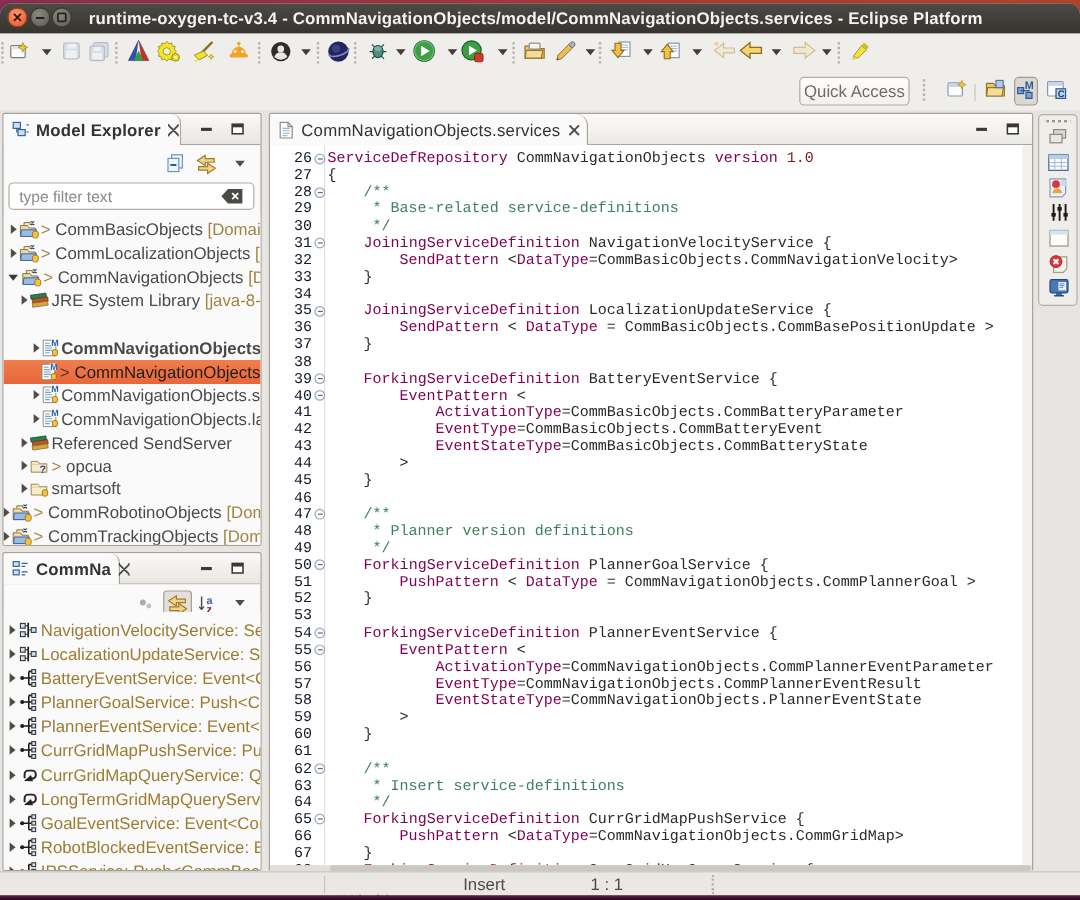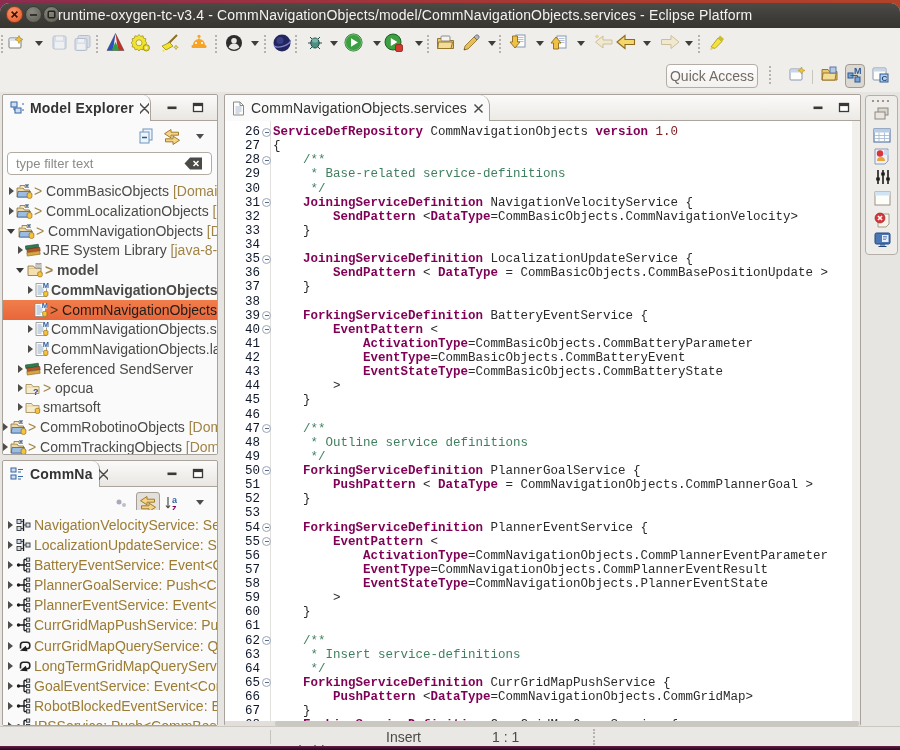--- a/index.html
+++ b/index.html
@@ -5,39 +5,39 @@
 html,body{width:900px;height:750px;overflow:hidden}
 body{font-family:"Liberation Sans",sans-serif;background:#e9e7e3;position:relative}
 .abs{position:absolute}
 #wallpaper{left:0;top:0;width:900px;height:20px;background:linear-gradient(90deg,#8c2c50 0%,#9e3340 35%,#ac3a30 65%,#b2432a 100%)}
 #window{left:0;top:3px;width:900px;height:747px;background:#edebe8;border-radius:9px 9px 0 0}
 #titlebar{left:0;top:0;width:900px;height:25px;border-radius:9px 9px 0 0;background:linear-gradient(#4c4b46,#3e3d39 55%,#36352f);box-shadow:0 1px 2px rgba(0,0,0,.45)}
 .wbtn{position:absolute;top:3px;width:17px;height:17px;border-radius:50%}
 #btn-close{left:6px;background:radial-gradient(circle at 40% 32%,#f9996d,#ef7145 55%,#d9572b);border:1px solid #963c1c}
 #btn-min{left:25px;background:radial-gradient(circle at 40% 32%,#8a897f,#6e6d64 60%,#5a594f);border:1px solid #3a3933}
 #btn-max{left:43px;background:radial-gradient(circle at 40% 32%,#8a897f,#6e6d64 60%,#5a594f);border:1px solid #3a3933}
-#title-text{left:58px;top:4px;font-size:14px;font-weight:normal;color:#f4f3f1;white-space:nowrap;letter-spacing:.14px}
+#title-text{left:74px;top:4px;font-size:14px;font-weight:bold;color:#f4f3f1;white-space:nowrap;letter-spacing:.14px}
 #toolbar1{left:0;top:25px;width:900px;height:33px;background:#f0eeeb}
 #toolbar2{left:0;top:55px;width:900px;height:34px;background:#f0eeeb}
 #mainarea{left:0;top:89px;width:900px;height:634px;background:#e7e5e1}
 .panel{position:absolute;background:#fbfafa;border:1px solid #a8a29a;border-radius:2px}
 .tabrow{position:absolute;left:0;top:0;right:0;height:26px;background:linear-gradient(#fbfaf9,#e9e6e2);border-bottom:1px solid #aaa49c;border-radius:2px 2px 0 0}
 .vtab{position:absolute;left:0;top:0;height:26px;background:#fbfafa;border-right:1px solid #aaa49c;border-radius:3px 8px 0 0;display:flex;align-items:center;padding:0 6px 0 7px;font-size:14px;color:#343331;letter-spacing:.2px;white-space:nowrap}
 .minmax{position:absolute;top:7px;height:11px;display:flex;gap:14px}
 .sep{position:absolute;width:3px;border-left:2px dotted #b7b3ac;height:18px;top:7px}
 .dd{position:absolute;width:0;height:0;border-left:4.5px solid transparent;border-right:4.5px solid transparent;border-top:5px solid #3f3e3b}
 .ic{position:absolute}
 #statusbar{left:0;top:723px;width:900px;height:20px;background:#eae8e5;border-top:1px solid #cbc7c1;font-size:14px;color:#4c4a46}
 #bottomstrip{left:0;top:743px;width:900px;height:4px;background:linear-gradient(#6b2046,#3a0f2d 60%,#2a0a21)}
 .tree-row{position:absolute;height:20px;display:flex;align-items:center;white-space:nowrap;font-size:14px;color:#4a4a48}
 .tree-row svg,.tree-row i,.vtab svg{flex:0 0 auto}
 .arrow-r{width:0;height:0;border-top:4px solid transparent;border-bottom:4px solid transparent;border-left:5px solid #4e4d4a;display:inline-block}
 .arrow-d{width:0;height:0;border-left:4px solid transparent;border-right:4px solid transparent;border-top:5px solid #3a3937;display:inline-block}
 .olive{color:#a08445}
-.kw{color:#7f0055;font-weight:bold}
+.kw{color:#7f0055;font-weight:normal}
 .cm{color:#3f7f5f}
 .gr{color:#7f1d1d}
 pre{white-space:pre}
 .fold{position:absolute;left:37px;width:9px;height:9px;border:1px solid #9aa7b8;border-radius:50%;background:#fdfdfd}
 .fold::after{content:"";position:absolute;left:1.5px;top:3px;width:4px;height:1px;background:#5a6c8a}
 .olv{color:#9b7c33;left:0;width:216px}
 .olv i{margin-left:5px}
 .olv svg{margin-left:3px}
 .olv span{margin-left:2px}
 </style></head>
@@ -336,27 +336,20 @@
               <use href="#pj"></use>
             </svg>
             <span style="margin-left:1px"><span class="olive">&gt; </span>CommNavigationObjects <span class="olive">[Domain-Models]</span></span>
           </div>
         <div class="tree-row" style="left:0;top:61px;width:216px">
             <i class="arrow-r" style="margin-left:15px"></i>
             <svg class="bk" viewBox="0 0 17 16" width="17" height="16" style="margin-left:2px">
               <use href="#bk"></use>
             </svg>
             <span style="margin-left:1px">JRE System Library <span class="olive">[java-8-openjdk-amd64]</span></span>
-          </div>
-        <div class="tree-row" style="left:0;top:81px;width:216px;font-weight:bold">
-            <i class="arrow-d" style="margin-left:13px"></i>
-            <svg class="fo" viewBox="0 0 17 16" width="17" height="16" style="margin-left:3px">
-              <use href="#fo"></use>
-            </svg>
-            <span style="margin-left:1px"><span class="olive">&gt; </span>model</span>
           </div>
         <div class="tree-row" style="left:0;top:101px;width:216px;font-weight:bold">
             <i class="arrow-r" style="margin-left:25px"></i>
             <svg class="fi" viewBox="0 0 14 16" width="14" height="16" style="margin-left:2px">
               <use href="#fi"></use>
             </svg>
             <span style="margin-left:2px">CommNavigationObjects.prop</span>
           </div>
         <div class="tree-row" style="left:0;top:121px;width:216px;background:linear-gradient(#f07e4c,#e9663a);color:#1d1d1b">
             <svg class="fi" viewBox="0 0 14 16" width="14" height="16" style="margin-left:31px">
@@ -612,21 +605,21 @@
 
     <span class="kw">ForkingServiceDefinition</span> BatteryEventService {
         <span class="kw">EventPattern</span> &lt;
             <span class="kw">ActivationType</span>=CommBasicObjects.CommBatteryParameter
             <span class="kw">EventType</span>=CommBasicObjects.CommBatteryEvent
             <span class="kw">EventStateType</span>=CommBasicObjects.CommBatteryState
         &gt;
     }
 
     <span class="cm">/**</span>
-<span class="cm">     * Outline service definitions</span>
+<span class="cm">     * Planner version definitions</span>
 <span class="cm">     */</span>
     <span class="kw">ForkingServiceDefinition</span> PlannerGoalService {
         <span class="kw">PushPattern</span> &lt; <span class="kw">DataType</span> = CommNavigationObjects.CommPlannerGoal &gt;
     }
 
     <span class="kw">ForkingServiceDefinition</span> PlannerEventService {
         <span class="kw">EventPattern</span> &lt;
             <span class="kw">ActivationType</span>=CommNavigationObjects.CommPlannerEventParameter
             <span class="kw">EventType</span>=CommNavigationObjects.CommPlannerEventResult
             <span class="kw">EventStateType</span>=CommNavigationObjects.PlannerEventState

